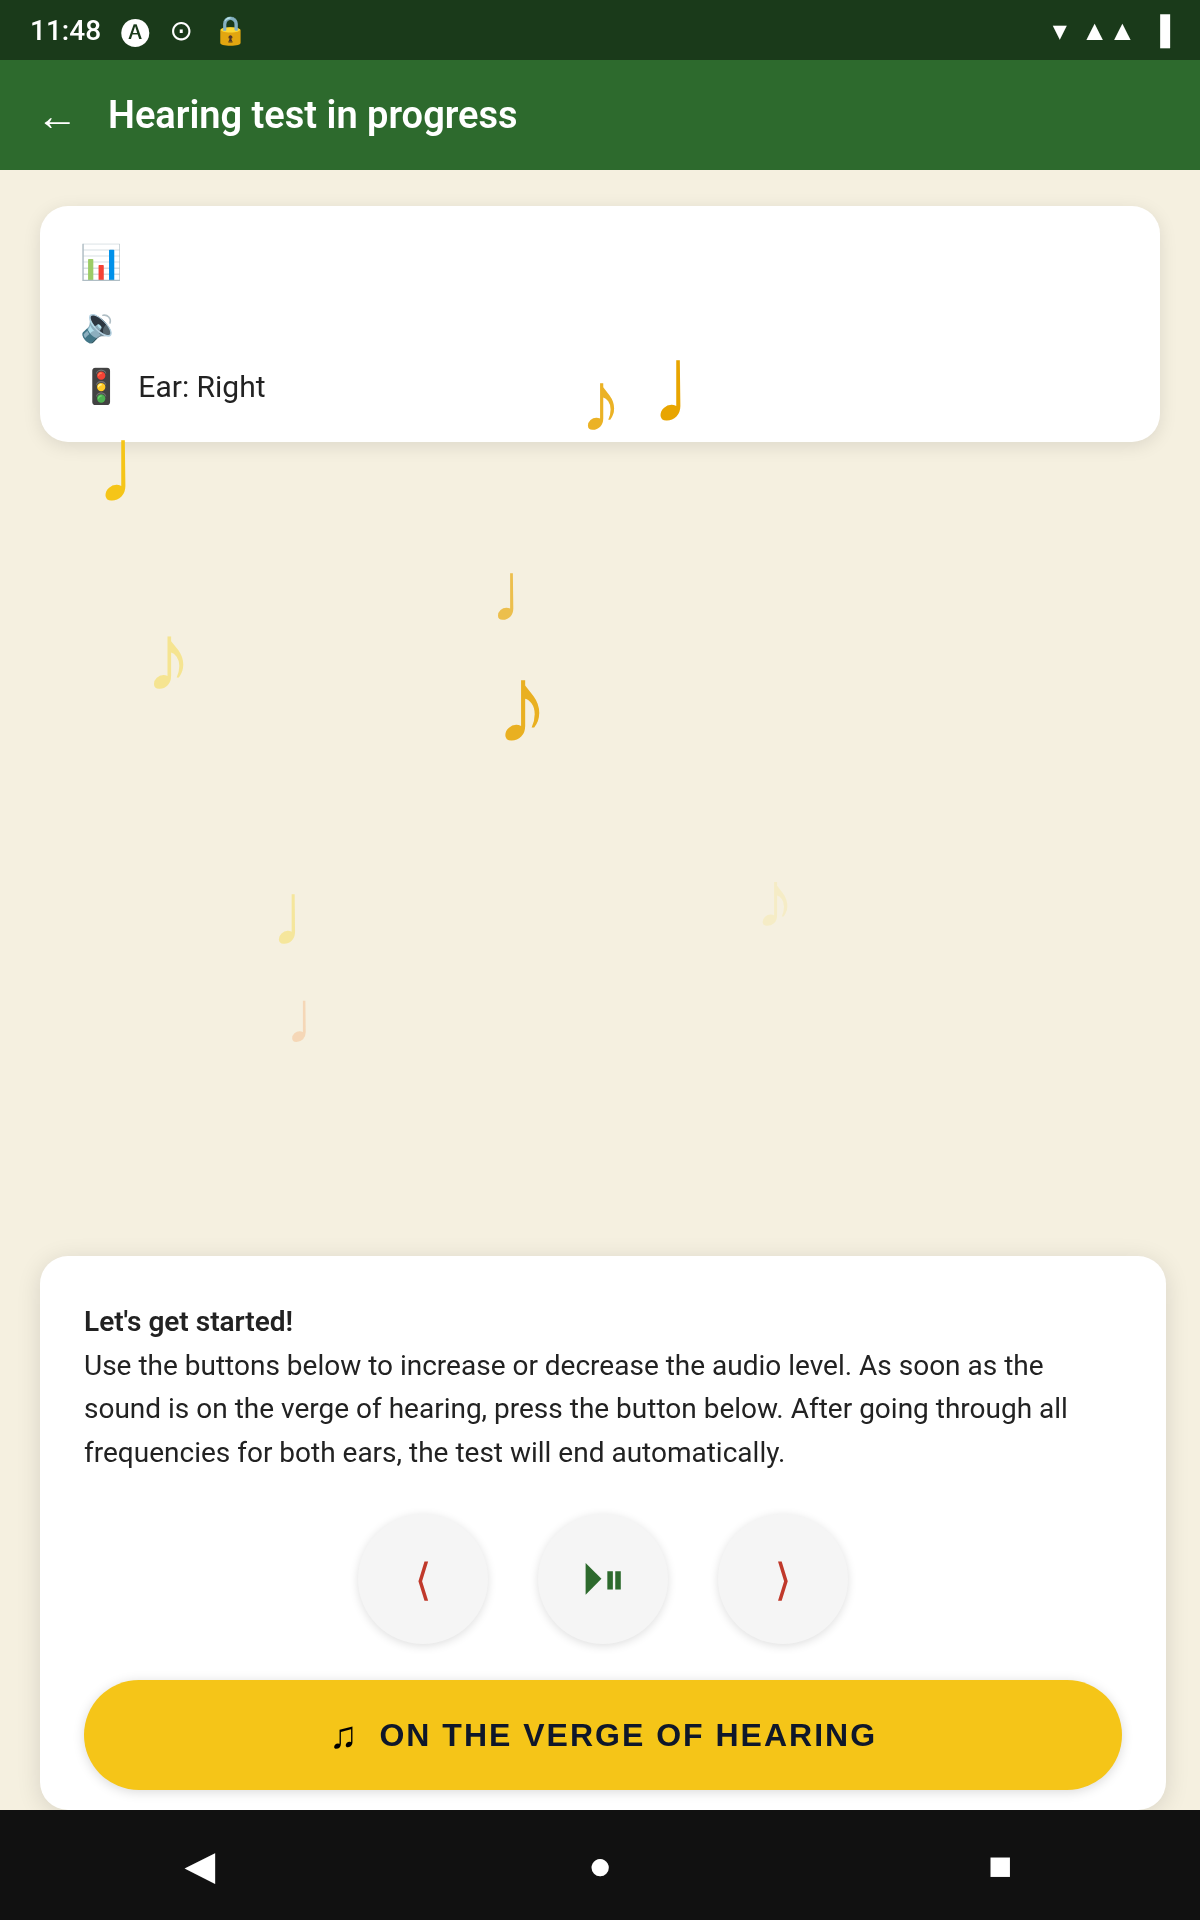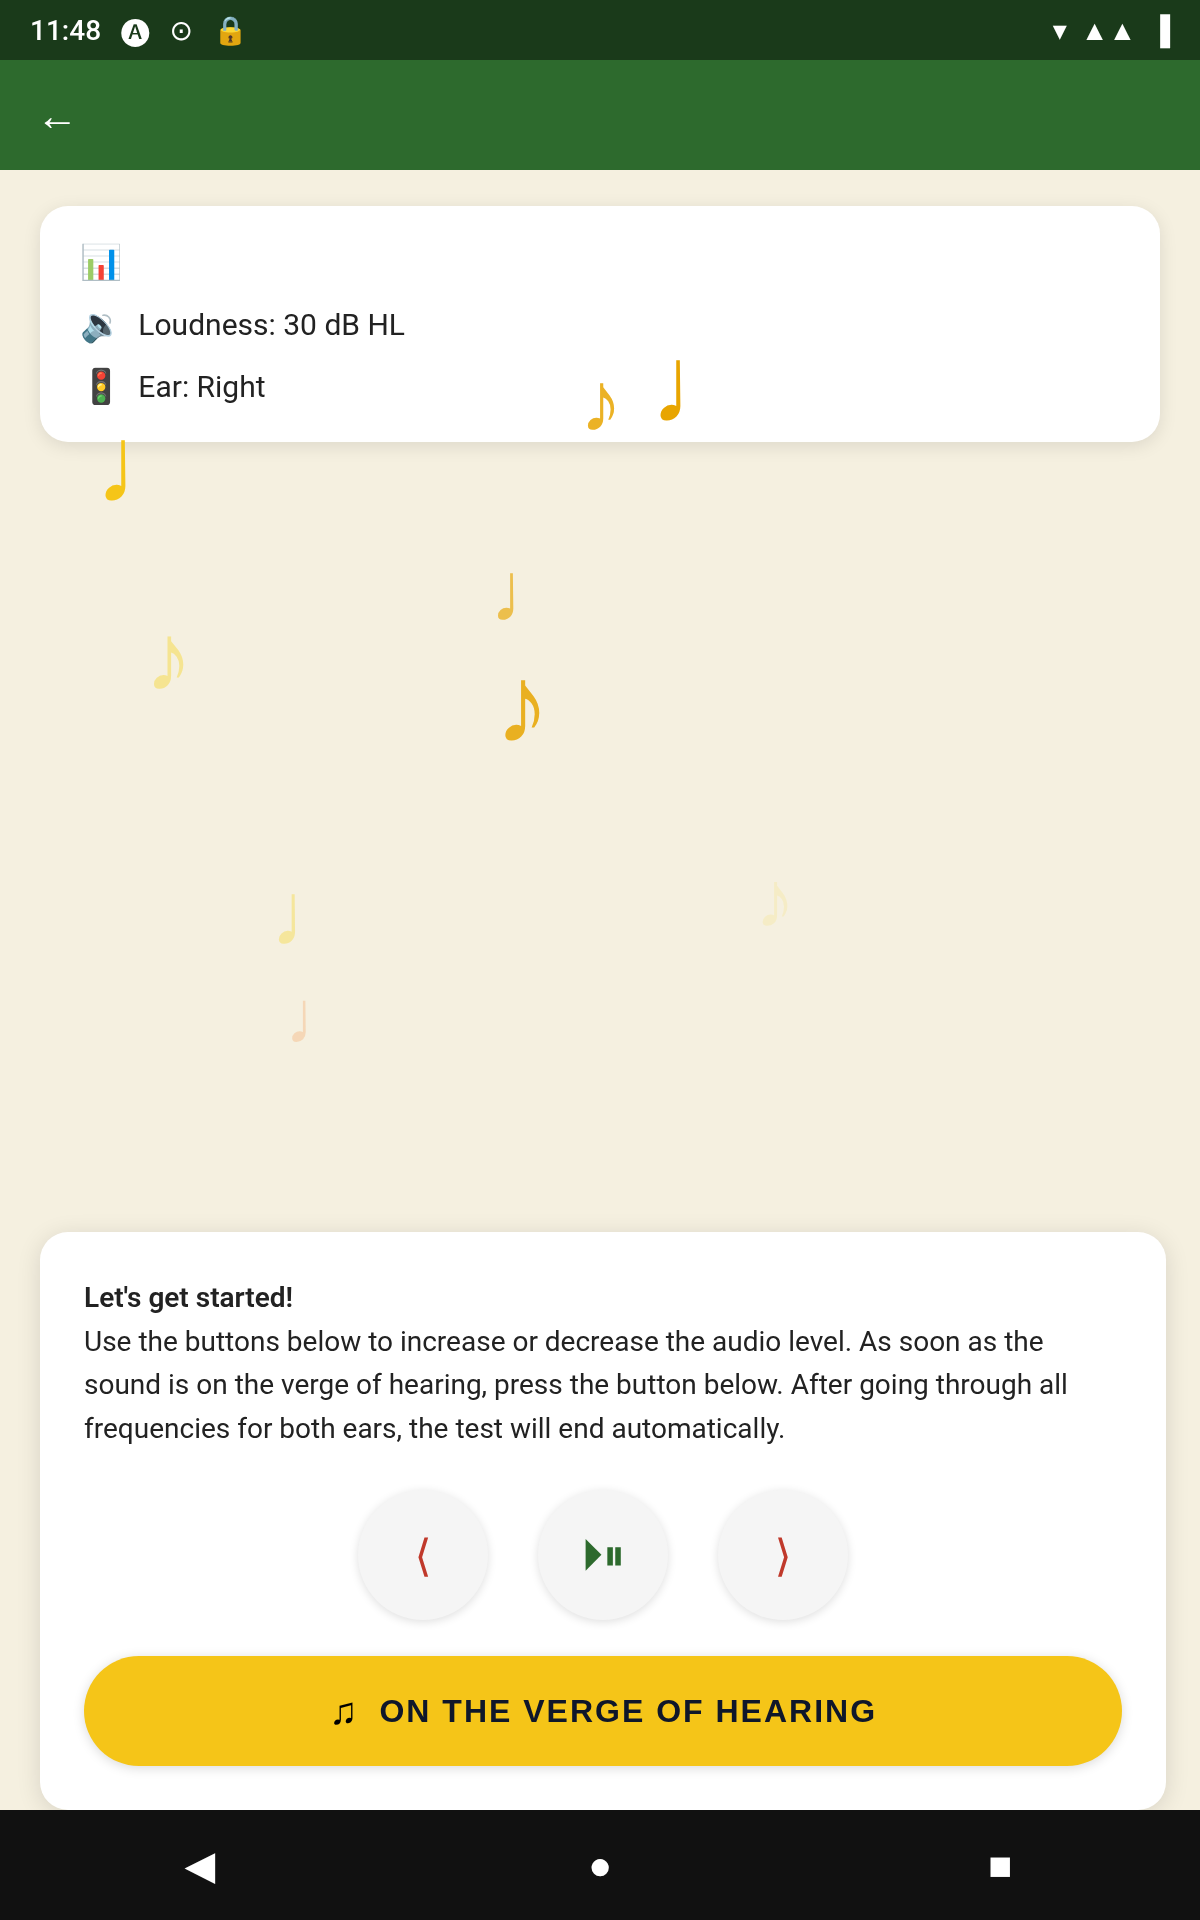--- a/index.html
+++ b/index.html
@@ -107,21 +107,21 @@
     }
 
     
     .bottom-card {
       position: absolute;
       bottom: 110px;
       left: 40px;
       right: 34px;
       background: white;
       border-radius: 28px;
-      padding: 44px 44px 44px 44px;
+      padding: 44px 44px 20px 44px;
       box-shadow: 0 4px 24px rgba(0,0,0,0.12);
     }
     .instruction-text {
       font-size: 28px;
       color: #222;
       line-height: 1.55;
       margin-bottom: 40px;
     }
     .instruction-text strong {
       font-weight: 600;
@@ -213,30 +213,30 @@
   </div>
   <div class="status-bar-right">
     <span>▾</span>
     <span>▲▲</span>
     <span>▐</span>
   </div>
 </div>
 
 <div class="app-bar">
   <span class="app-bar-back">←</span>
+  <span class="app-bar-title">Hearing test in progress</span>
 </div>
 
 <div class="progress-card">
   <div class="info-col">
     <div class="info-row">
       <span class="info-icon">📊</span>
     </div>
     <div class="info-row">
       <span class="info-icon">🔉</span>
-      <span>Loudness: 30 dB HL</span>
     </div>
     <div class="info-row">
       <span class="info-icon">🚦</span>
       <span>Ear: Right</span>
     </div>
   </div>
 </div>
 
 <div class="notes-area" id="notes-area">
 <div class="note" style="left: 95px; top: 130px; color: rgb(245, 197, 24); font-size: 110px; opacity: 1;">♩</div>

